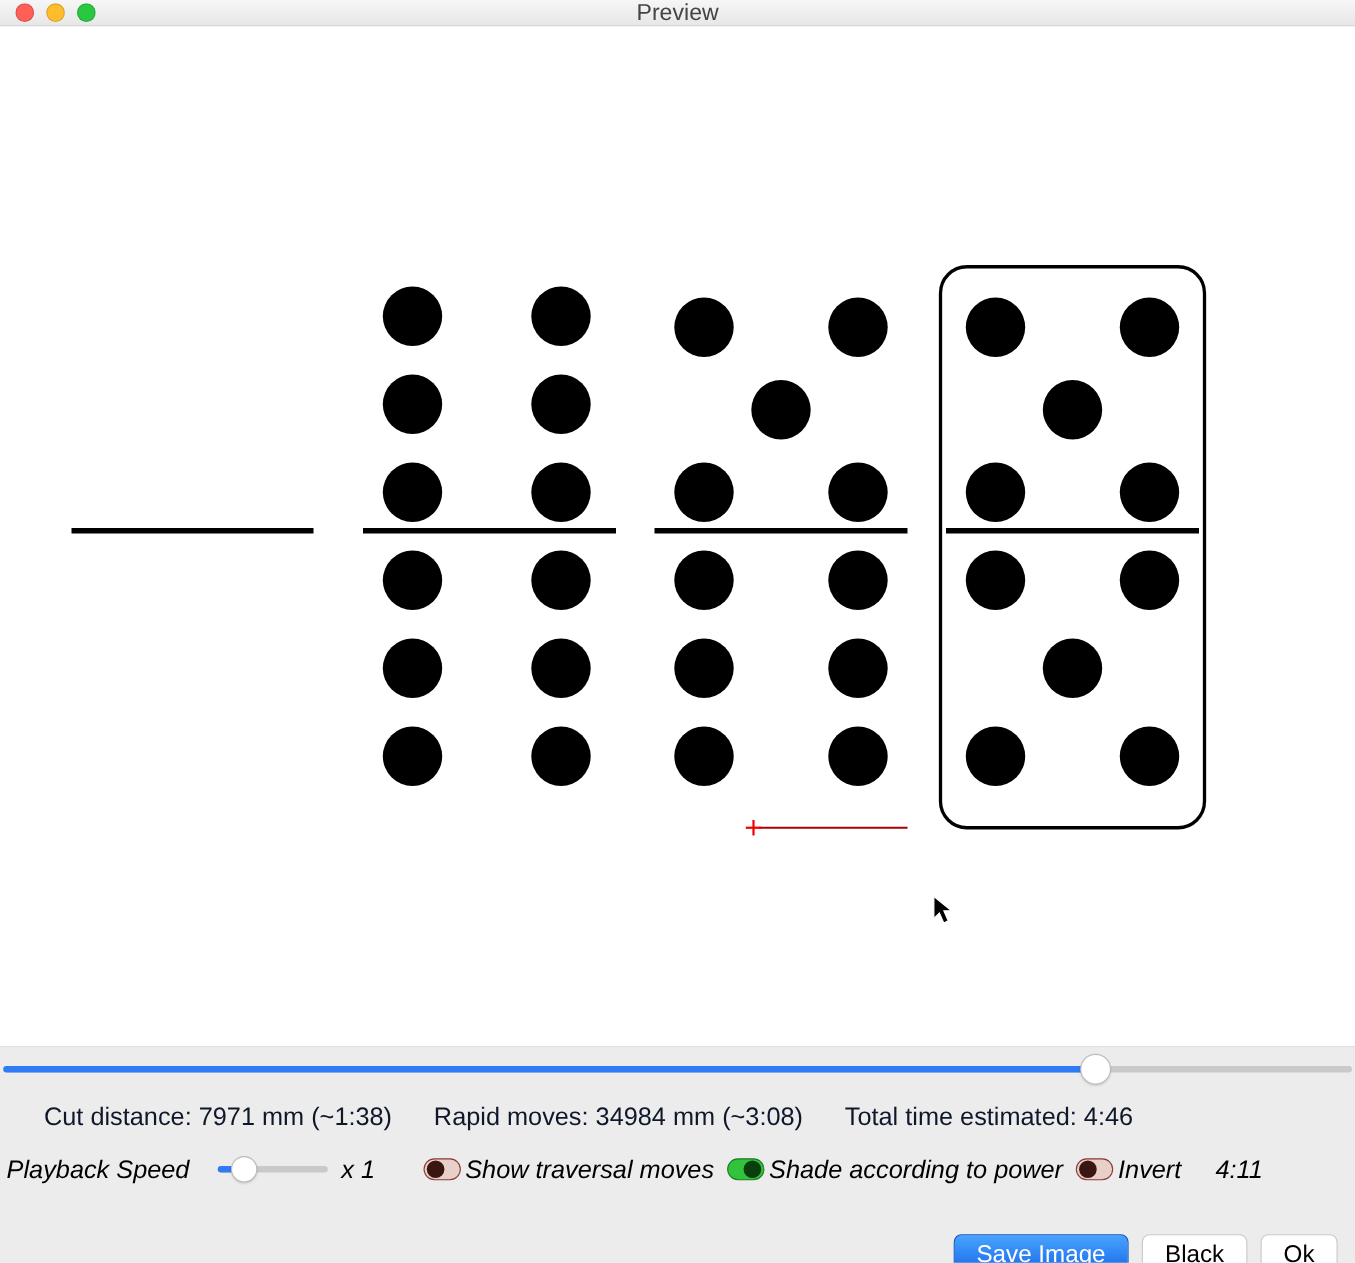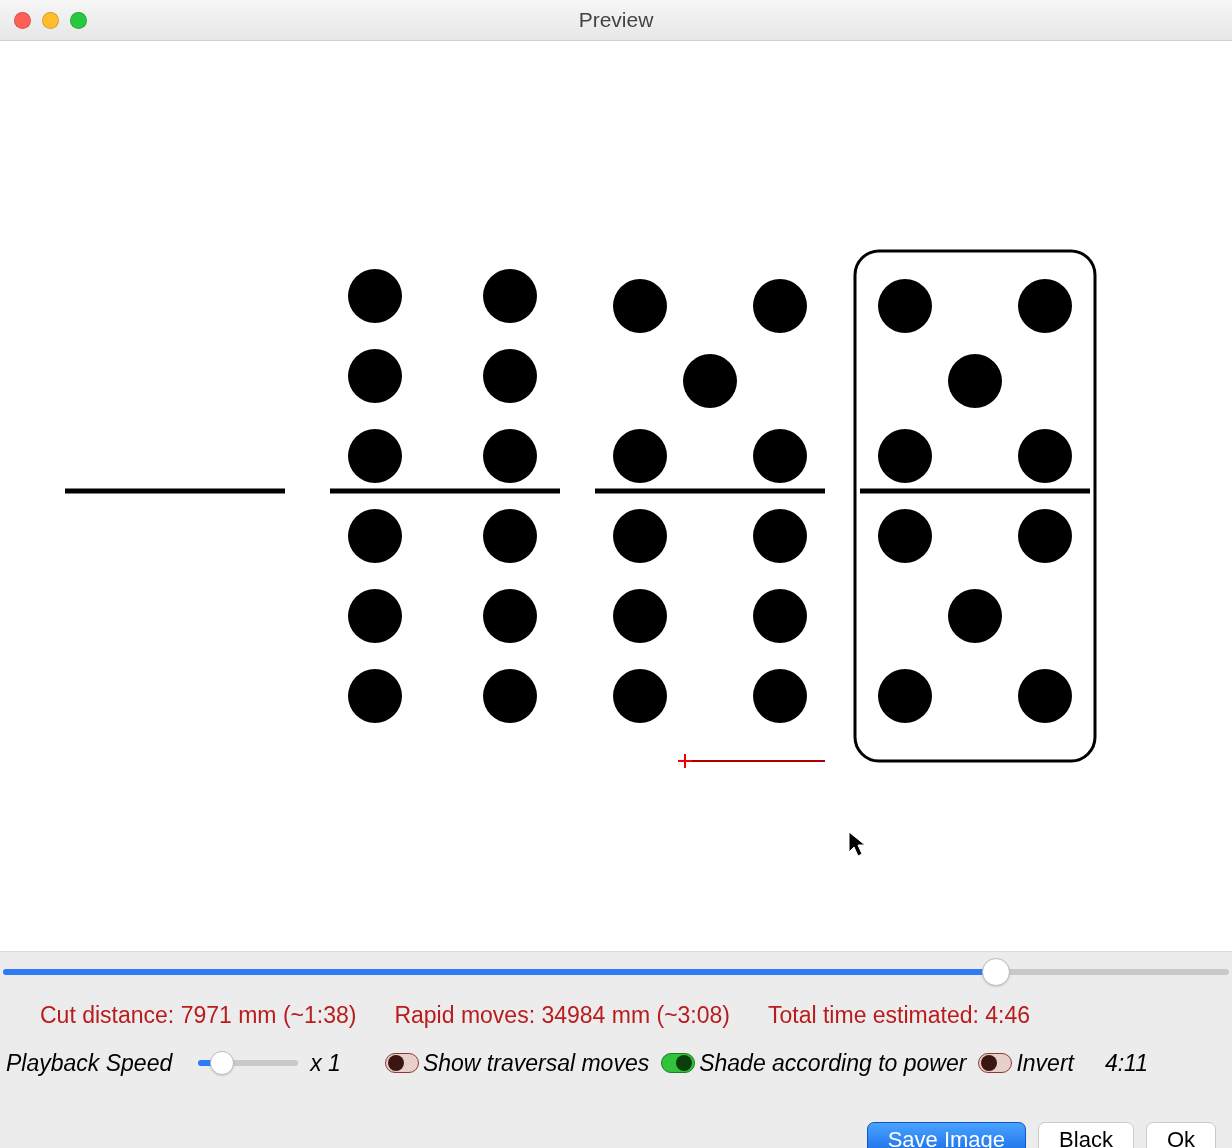--- a/index.html
+++ b/index.html
@@ -10,21 +10,21 @@
     font-size: 22px;
     color: #000;
     background: #ececec;
     overflow: hidden;
   }
   .window {
     width: 1232px; height: 1148px;
     display: flex; flex-direction: column;
   }
   .titlebar {
-    height: 41px;
+    height: 24px;
     background: linear-gradient(#f6f6f6, #e7e7e7);
     border-bottom: 1px solid #cfcfcf;
     display: flex; align-items: center;
     position: relative;
   }
   .traffic { display: flex; gap: 11px; margin-left: 14px; }
   .tl { width: 17px; height: 17px; border-radius: 50%; border: 1px solid rgba(0,0,0,0.15); }
   .tl.red { background: #ff5f57; }
   .tl.yellow { background: #ffbd2e; }
   .tl.green { background: #28c840; }
@@ -59,21 +59,21 @@
   .big-slider .thumb {
     position: absolute; top: 50%; width: 28px; height: 28px;
     background: #fff; border: 1px solid #bcbcbc; border-radius: 50%;
     transform: translate(-50%, -50%);
     box-shadow: 0 1px 2px rgba(0,0,0,0.15);
   }
 
   .stats-row {
     height: 46px; display: flex; align-items: center;
     padding: 0 40px; gap: 38px;
-    font-size: 23px; color: #b91c1c;
+    font-size: 23px; color: #0f172a;
   }
 
   .controls-row {
     height: 50px; display: flex; align-items: center;
     padding: 0 6px; gap: 12px;
     font-size: 23px;
     font-style: italic;
   }
   .mini-slider { position: relative; width: 100px; height: 20px; margin-left: 14px; }
   .mini-slider .track-bg {

